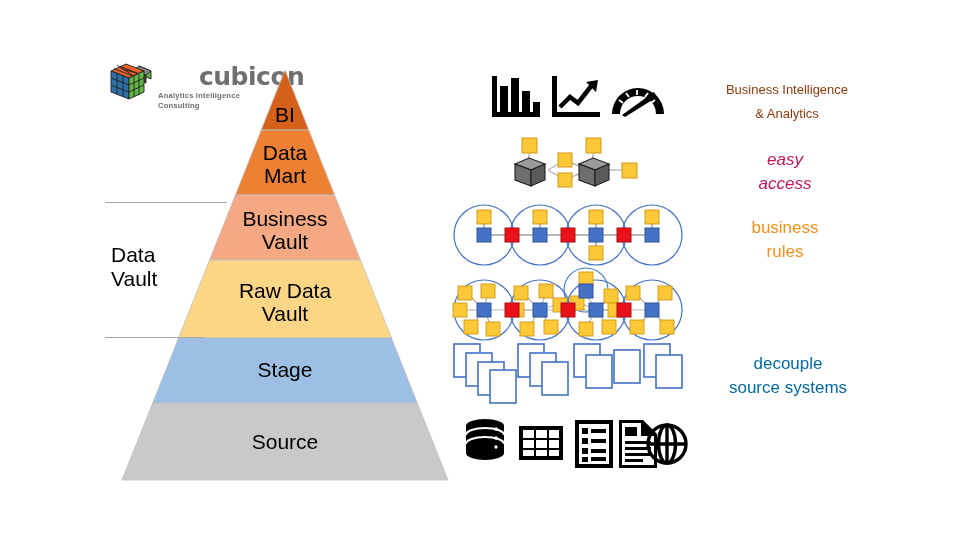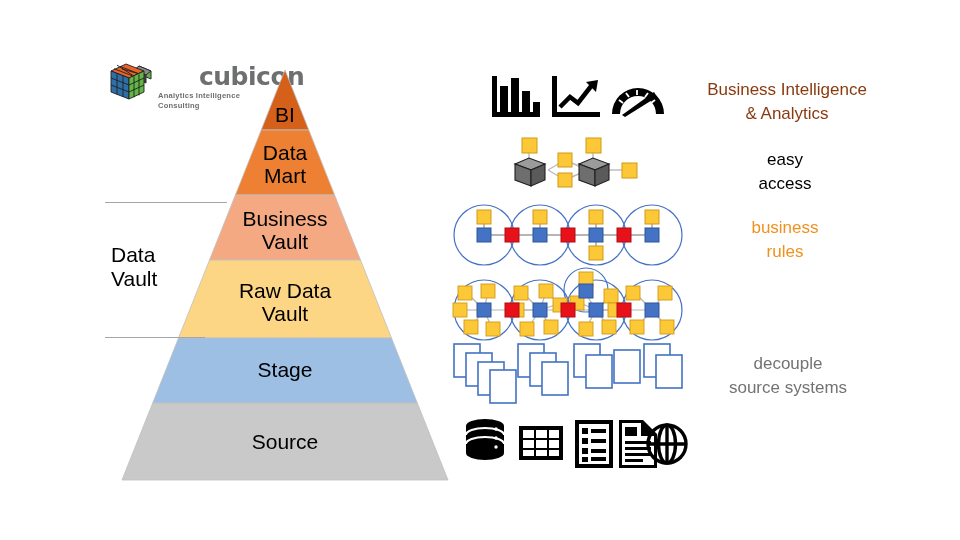--- a/index.html
+++ b/index.html
@@ -128,21 +128,21 @@
           <line x1="129" y1="28" x2="133" y2="31"></line>
           <line x1="136" y1="21" x2="139" y2="25"></line>
           <line x1="147" y1="18" x2="147" y2="23"></line>
           <line x1="158" y1="21" x2="155" y2="25"></line>
           <line x1="165" y1="28" x2="161" y2="31"></line>
         </g>
         <polygon points="132,43 164,20 167,25 135,45" fill="#000"></polygon>
       </g>
     </svg>
   </div>
-  <div class="rlabel" style="left:672px; top:78px; width:230px; color:#8B3A10; font-size:17px;">Business Intelligence<br>&amp; Analytics</div>
+  <div class="rlabel" style="left:672px; top:78px; width:230px; color:#8B3A10; font-size:13px;">Business Intelligence<br>&amp; Analytics</div>
 
   <div class="iconrow" style="left:505px; top:136px;">
     <svg width="140" height="54" viewBox="0 0 140 54">
       <g stroke="#B9B9B9" stroke-width="1.4">
         <line x1="24" y1="14" x2="24" y2="28"></line>
         <line x1="43" y1="34" x2="60" y2="24"></line>
         <line x1="43" y1="34" x2="60" y2="44"></line>
         <line x1="60" y1="24" x2="78" y2="32"></line>
         <line x1="60" y1="44" x2="78" y2="36"></line>
         <line x1="88" y1="14" x2="88" y2="26"></line>
@@ -163,21 +163,21 @@
 
       <g fill="#FCC838" stroke="#D19A14" stroke-width="1">
         <rect x="17" y="2" width="15" height="15"></rect>
         <rect x="53" y="17" width="14" height="14"></rect>
         <rect x="53" y="37" width="14" height="14"></rect>
         <rect x="81" y="2" width="15" height="15"></rect>
         <rect x="117" y="27" width="15" height="15"></rect>
       </g>
     </svg>
   </div>
-  <div class="rlabel" style="left:700px; top:148px; width:170px; color:#000000; font-size:17px;">easy<br>access</div>
+  <div class="rlabel" style="left:700px; top:148px; width:170px; color:#be185d; font-size:17px;font-style:italic;">easy<br>access</div>
 
   <div class="iconrow" style="left:450px; top:204px;">
     <svg width="232" height="62" viewBox="0 0 232 62">
       <g fill="none" stroke="#4472C4" stroke-width="1.2">
         <circle cx="34" cy="31" r="30"></circle>
         <circle cx="90" cy="31" r="30"></circle>
         <circle cx="146" cy="31" r="30"></circle>
         <circle cx="202" cy="31" r="30"></circle>
       </g>
       <g stroke="#9E9E9E" stroke-width="1.4">
@@ -310,21 +310,21 @@
         <rect x="122" y="2" width="26" height="33"></rect>
         <rect x="134" y="13" width="26" height="33"></rect>
 
         <rect x="162" y="8" width="26" height="33"></rect>
 
         <rect x="192" y="2" width="26" height="33"></rect>
         <rect x="204" y="13" width="26" height="33"></rect>
       </g>
     </svg>
   </div>
-  <div class="rlabel" style="left:676px; top:352px; width:224px; color:#737373; font-size:17px;">decouple<br>source systems</div>
+  <div class="rlabel" style="left:676px; top:352px; width:224px; color:#0369a1; font-size:17px;">decouple<br>source systems</div>
 
   <div class="iconrow" style="left:465px; top:418px;">
     <svg width="222" height="52" viewBox="0 0 222 52">
 
       <g fill="#000">
         <ellipse cx="20" cy="8" rx="19" ry="7"></ellipse>
         <rect x="1" y="8" width="38" height="9"></rect>
         <ellipse cx="20" cy="17" rx="19" ry="7" fill="#000"></ellipse>
         <ellipse cx="20" cy="17" rx="19" ry="7" fill="none" stroke="#fff" stroke-width="2"></ellipse>
         <rect x="1" y="17" width="38" height="9"></rect>

